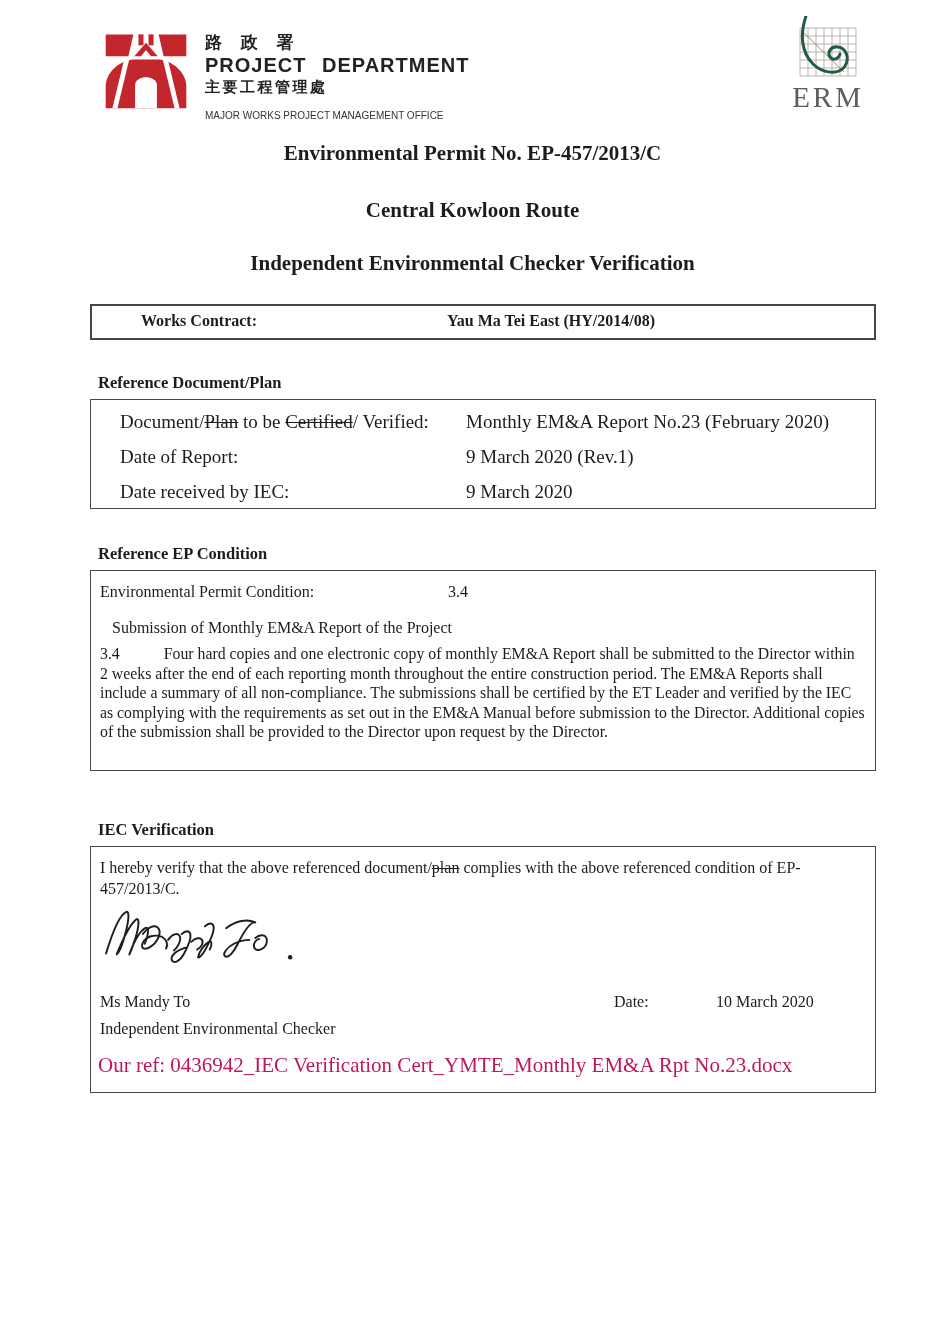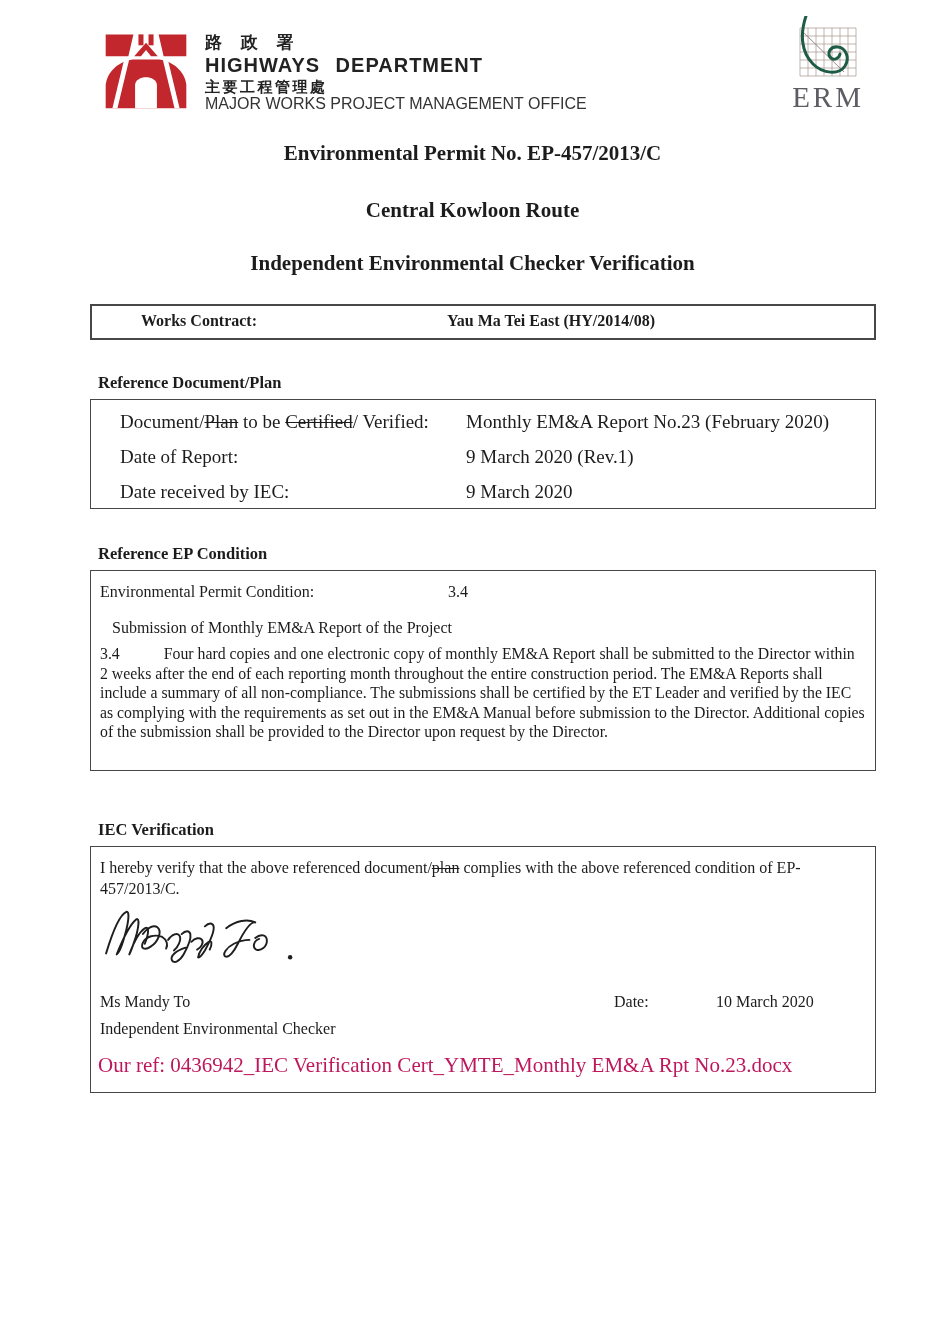--- a/index.html
+++ b/index.html
@@ -13,21 +13,21 @@
     color:#1c1c1c;
     overflow:hidden;
   }
 
   
   .hd-logo { position:absolute; left:104px; top:31px; width:84px; height:79px; }
   .hd-text { position:absolute; left:205px; top:33px; font-family:"Liberation Sans", sans-serif; color:#222; }
   .hd-cn1 { font-size:17px; font-weight:bold; letter-spacing:7px; line-height:20px; }
   .hd-en1 { font-size:20px; font-weight:bold; letter-spacing:1px; word-spacing:9px; line-height:24px; }
   .hd-cn2 { font-size:15px; font-weight:bold; letter-spacing:2.5px; line-height:19px; }
-  .hd-en2 { font-size:16px; letter-spacing:0px; line-height:16px; color:#333; }
+  .hd-en2 { font-size:10px; letter-spacing:0px; line-height:16px; color:#333;margin-top:12px; }
 
   .erm { position:absolute; left:786px; top:16px; width:78px; text-align:right; }
   .erm svg { display:block; margin:0 auto; }
   .erm-label { font-family:"Liberation Serif", serif; font-size:29px; letter-spacing:3px; color:#5d5d64; line-height:30px; }
 
   
   .doc-title { position:absolute; left:0; width:100%; text-align:center; font-weight:bold; font-size:21px; }
   .t1 { top:141px; } .t2 { top:198px; } .t3 { top:251px; }
 
   
@@ -83,21 +83,21 @@
       <g fill="#ffffff">
         <path d="M37,92 L37,64 C38,52 62,52 63,64 L63,92 Z"></path>
         <path d="M24,34 L30,34 L16,92 L10,92 Z"></path>
         <path d="M70,34 L76,34 L90,92 L84,92 Z"></path>
       </g>
     </svg>
   </div>
 
   <div class="hd-text">
     <div class="hd-cn1">路 政 署</div>
-    <div class="hd-en1">HIGHWAYS  DEPARTMENT</div>
+    <div class="hd-en1">PROJECT  DEPARTMENT</div>
     <div class="hd-cn2">主要工程管理處</div>
     <div class="hd-en2">MAJOR WORKS PROJECT MANAGEMENT OFFICE</div>
   </div>
 
   <div class="erm">
     <svg width="74" height="66" viewBox="0 0 74 66">
       <g stroke="#a3938c" stroke-width="0.7">
         <path d="M12,12 V60 M20,12 V60 M28,12 V60 M36,12 V60 M44,12 V60 M52,12 V60 M60,12 V60 M68,12 V60"></path>
         <path d="M12,12 H68 M12,20 H68 M12,28 H68 M12,36 H68 M12,44 H68 M12,52 H68 M12,60 H68"></path>
       </g>

